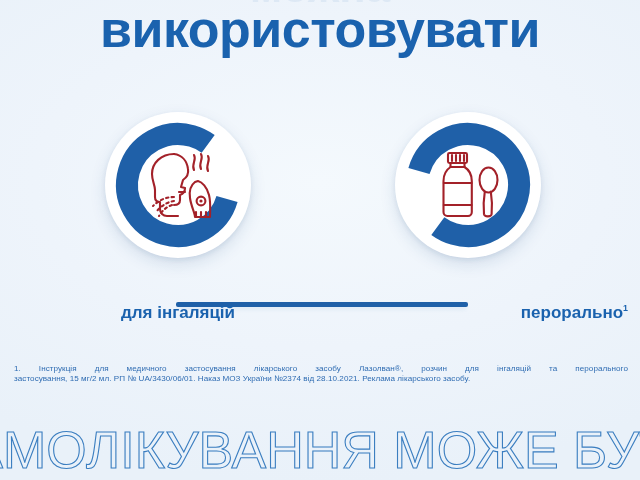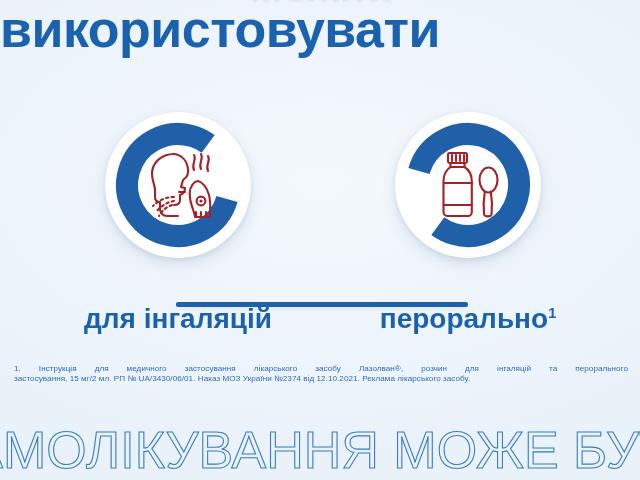--- a/index.html
+++ b/index.html
@@ -30,21 +30,21 @@
     top: -4px;
     width: 640px;
     height: 92px;
     overflow: hidden;
   }
   .headline {
     position: absolute;
     left: 0;
     top: 6px;
     width: 640px;
-    text-align: left;
+    text-align: center;
     font-size: 52px;
     font-weight: bold;
     letter-spacing: -0.5px;
     color: #1a62ae;
     line-height: 1.05;
     white-space: nowrap;
   }
   .headline-ghost {
     position: absolute;
     left: 0;
@@ -111,27 +111,27 @@
     width: 80px;
     height: 80px;
   }
 
   
   .caption {
     position: absolute;
     top: 303px;
     width: 300px;
     text-align: center;
-    font-size: 28px;
+    font-size: 17px;
     font-weight: bold;
     color: #1a62ae;
     white-space: nowrap;
   }
   .caption.left  { left: 28px; }
-  .caption.right { left: 318px; }
+  .caption.right { left: 328px; text-align: right; }
   .caption sup {
     font-size: 0.52em;
     font-weight: bold;
     vertical-align: super;
     line-height: 0;
   }
 
   
   .footnote {
     position: absolute;
@@ -257,20 +257,20 @@
 
   <div class="caption left">
     <span>для інгаляцій</span>
   </div>
   <div class="caption right">
     <span>перорально</span><sup>1</sup>
   </div>
 
   <div class="footnote">
     <div class="just">1. Інструкція для медичного застосування лікарського засобу Лазолван®, розчин для інгаляцій та перорального</div>
-    <div>застосування, 15 мг/2 мл. РП № UA/3430/06/01. Наказ МОЗ України №2374 від 12.10.2021. Реклама лікарського засобу.</div>
+    <div>застосування, 15 мг/2 мл. РП № UA/3430/06/01. Наказ МОЗ України №2374 від 28.10.2021. Реклама лікарського засобу.</div>
   </div>
 
   <div class="banner-clip">
     <div class="banner">САМОЛІКУВАННЯ МОЖЕ БУТИ</div>
   </div>
 
 </div>
 
 </body></html>

